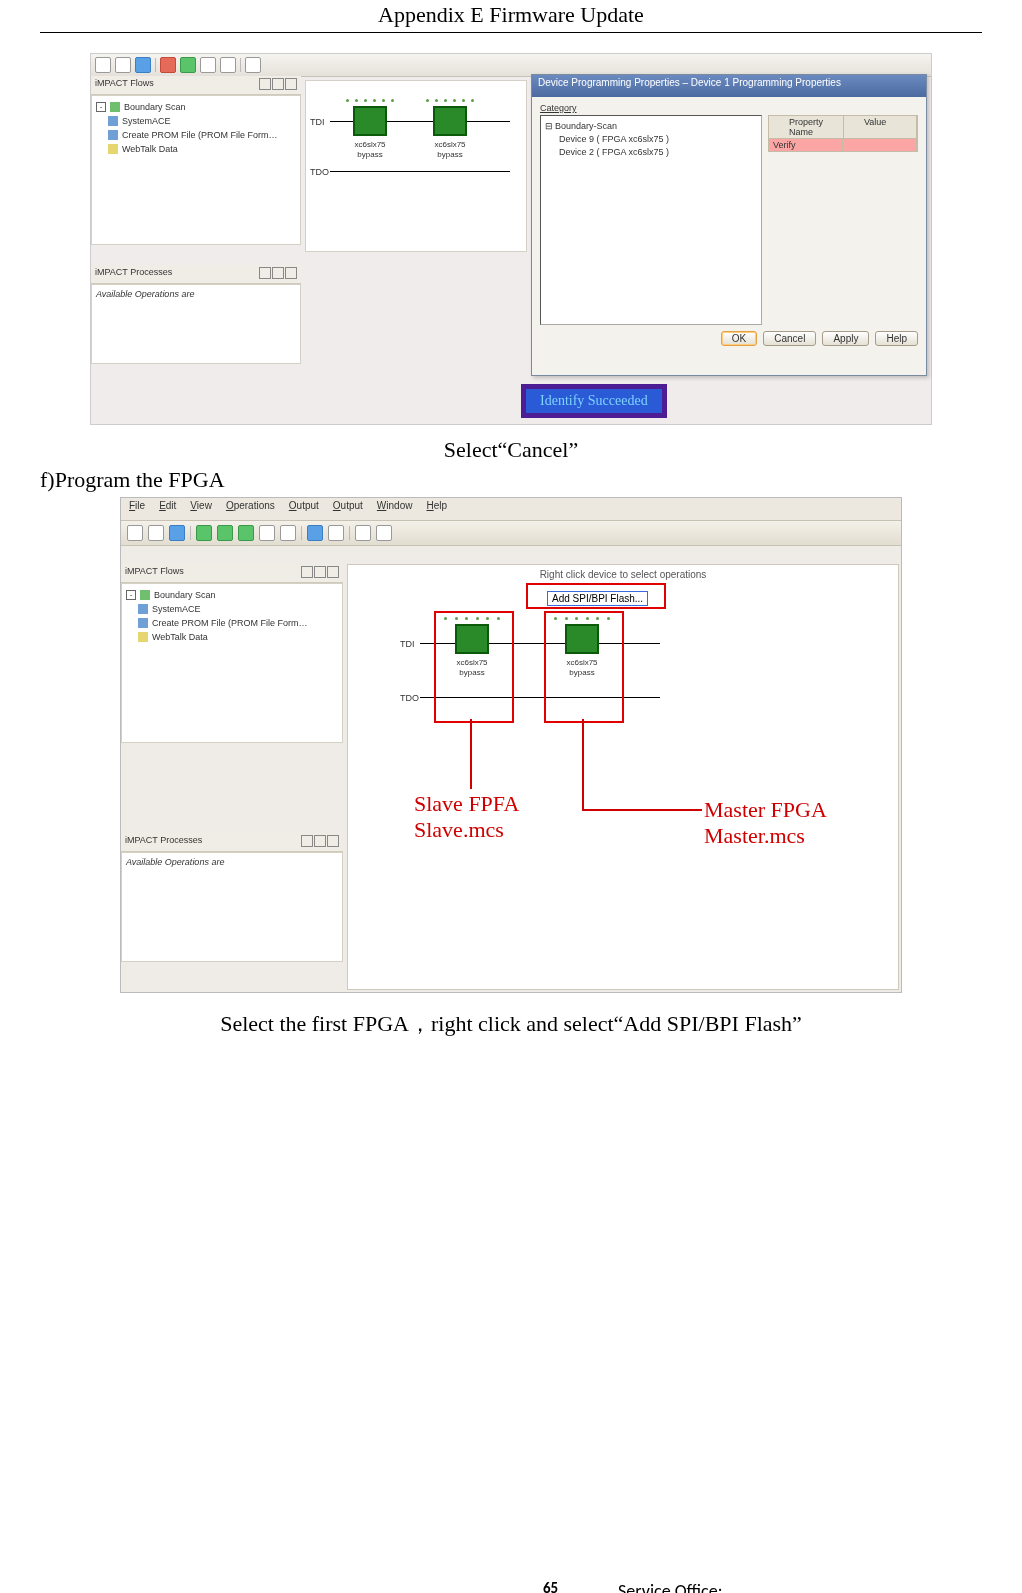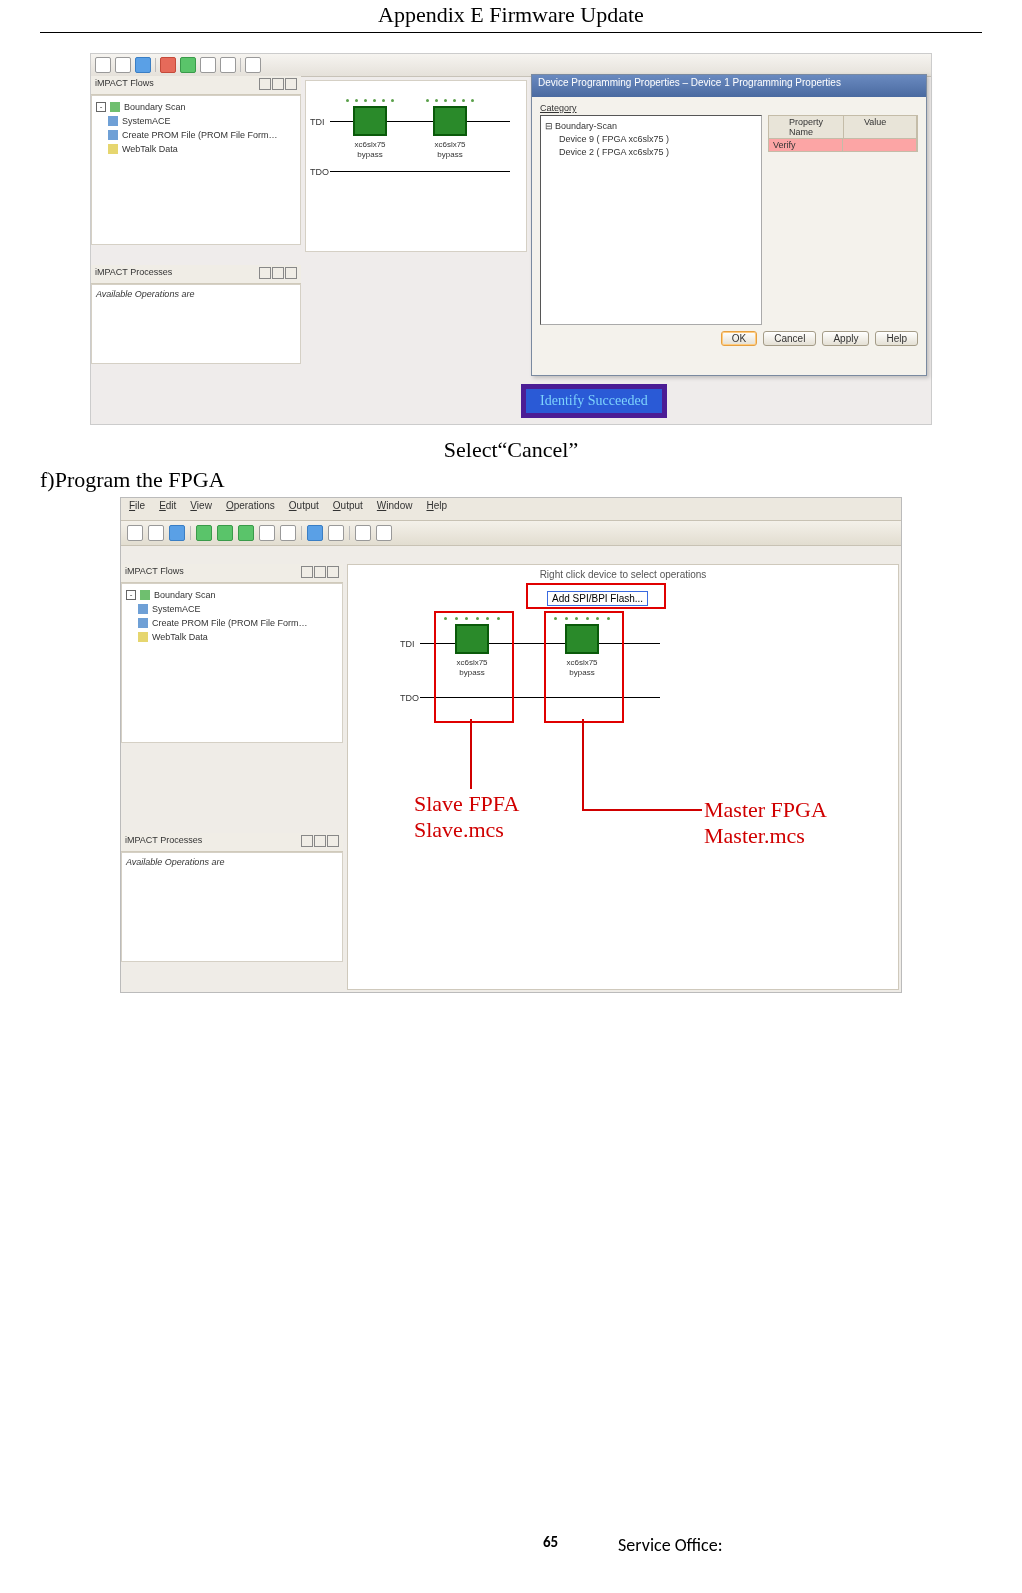--- a/index.html
+++ b/index.html
@@ -416,20 +416,21 @@
         <div>Slave FPFA</div>
         <div>Slave.mcs</div>
       </div>
       <div class="anno" style="left:356px;top:232px">
         <div>Master FPGA</div>
         <div>Master.mcs</div>
       </div>
     </div>
   </div>
 
+  <div class="caption2">Select the first FPGA，right click and select“Add SPI/BPI Flash”</div>
 </div>
 
 <div class="footer">
   <div class="pgnum">65</div>
   <div class="svc">
     <div>Service Office:</div>
 
   </div>
 </div>
 

